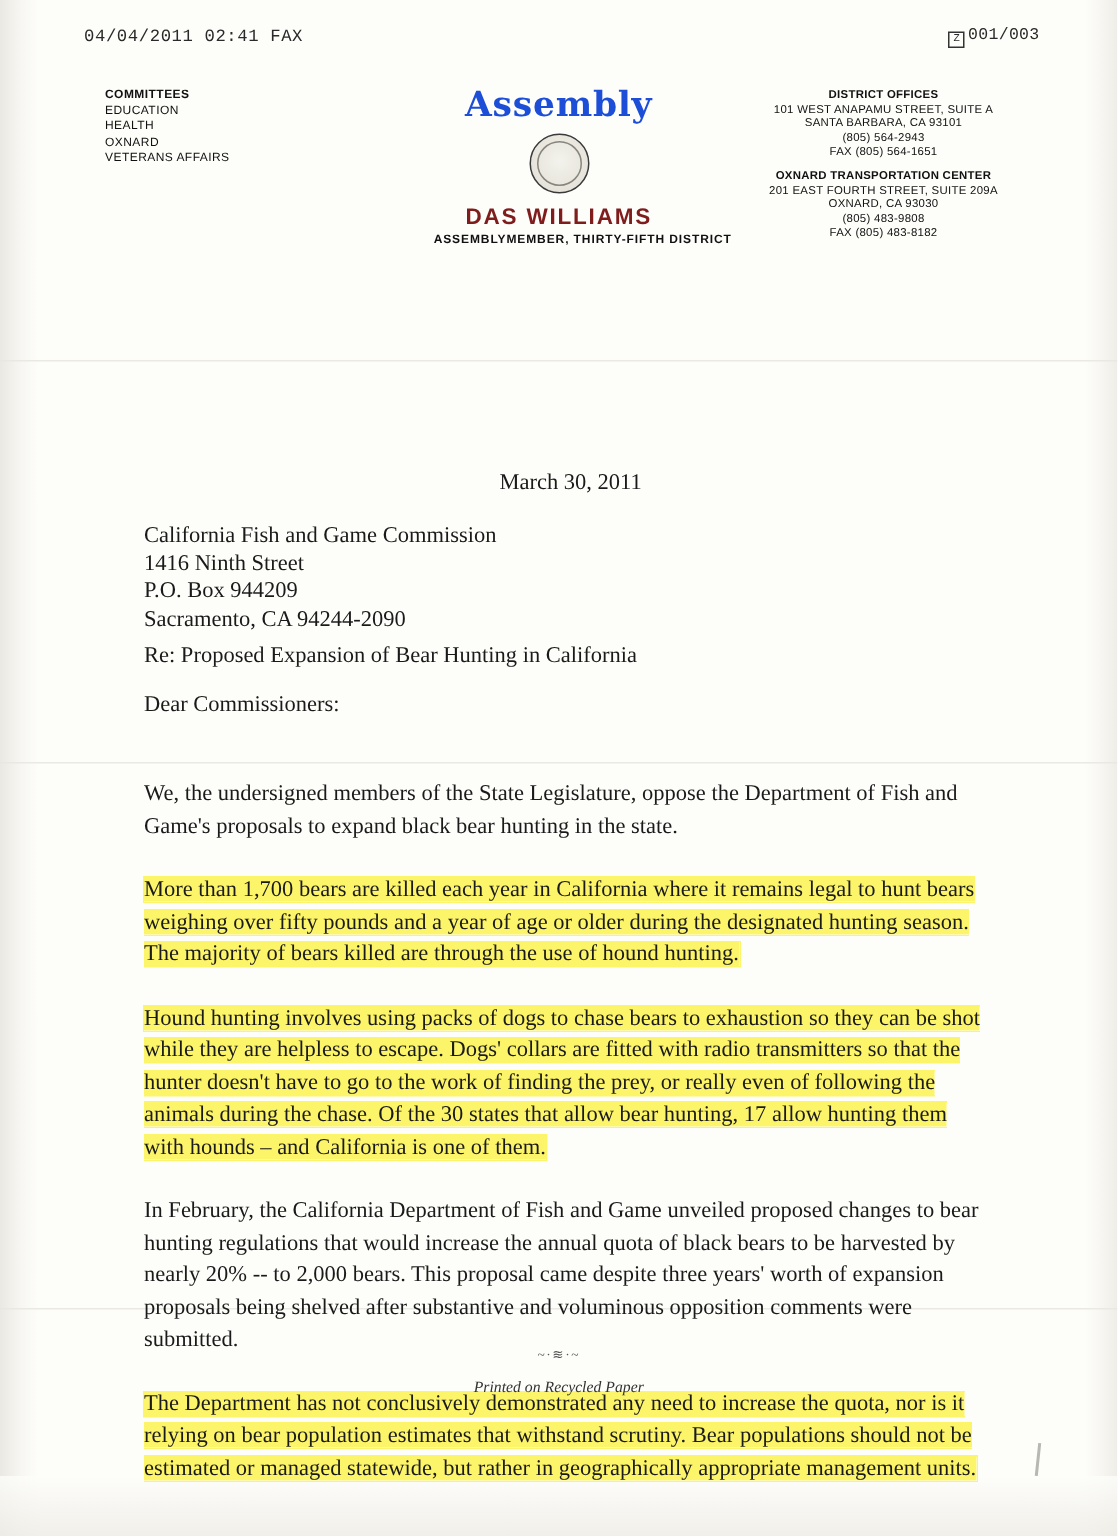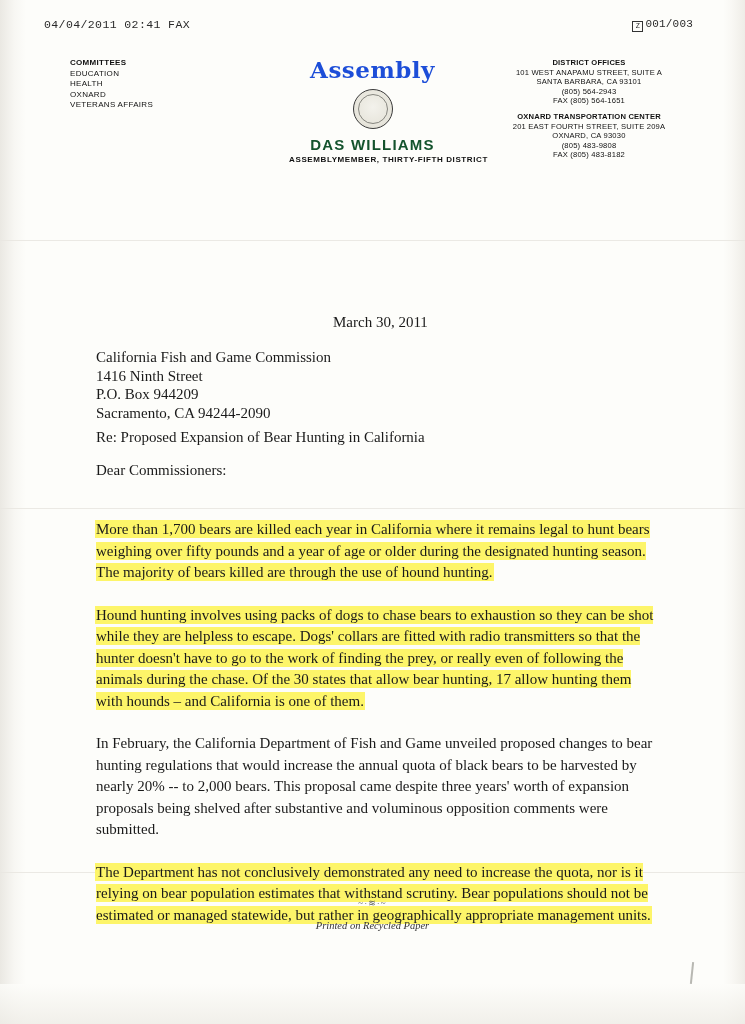--- a/index.html
+++ b/index.html
@@ -34,21 +34,21 @@
   .scan-edge-bottom {
     position: absolute;
     left: 0; bottom: 0;
     width: 745px; height: 40px;
     background: linear-gradient(to top, #eeece6 0%, #fdfdfa 100%);
     opacity: 0.8;
   }
   .fax-header {
     position: absolute;
     top: 18px;
-    left: 44px;
+    left: 56px;
     font-family: "Liberation Mono", monospace;
     font-size: 11.5px;
     letter-spacing: 0.4px;
     color: #2a2a2a;
   }
   .fax-page {
     position: absolute;
     top: 18px;
     right: 52px;
     font-family: "Liberation Mono", monospace;
@@ -119,21 +119,21 @@
     border-radius: 50%;
     border: 1px solid #6d6d66;
     opacity: 0.8;
   }
   .masthead .name {
     font-family: "Liberation Sans", sans-serif;
     font-size: 15px;
     font-weight: bold;
     letter-spacing: 1.2px;
     margin-top: 7px;
-    color: #14532d;
+    color: #7f1d1d;
     text-align: center;
   }
   .masthead .subname {
     font-family: "Liberation Sans", sans-serif;
     font-size: 8px;
     font-weight: bold;
     letter-spacing: 0.6px;
     margin-top: 2px;
     color: #111;
     padding-left: 32px;
@@ -294,20 +294,21 @@
     <div>California Fish and Game Commission</div>
     <div>1416 Ninth Street</div>
     <div>P.O. Box 944209</div>
     <div>Sacramento, CA 94244-2090</div>
   </div>
 
   <div class="subject">Re: Proposed Expansion of Bear Hunting in California</div>
   <div class="salutation">Dear Commissioners:</div>
 
   <div class="body-text">
+    <p><span>We, the undersigned members of the State Legislature, oppose the Department of Fish and Game's proposals to expand black bear hunting in the state.</span></p>
     <p><span class="hl">More than 1,700 bears are killed each year in California where it remains legal to hunt bears weighing over fifty pounds and a year of age or older during the designated hunting season. The majority of bears killed are through the use of hound hunting.</span></p>
     <p><span class="hl">Hound hunting involves using packs of dogs to chase bears to exhaustion so they can be shot while they are helpless to escape. Dogs' collars are fitted with radio transmitters so that the hunter doesn't have to go to the work of finding the prey, or really even of following the animals during the chase. Of the 30 states that allow bear hunting, 17 allow hunting them with hounds – and California is one of them.</span></p>
     <p><span>In February, the California Department of Fish and Game unveiled proposed changes to bear hunting regulations that would increase the annual quota of black bears to be harvested by nearly 20% -- to 2,000 bears. This proposal came despite three years' worth of expansion proposals being shelved after substantive and voluminous opposition comments were submitted.</span></p>
     <p><span class="hl">The Department has not conclusively demonstrated any need to increase the quota, nor is it relying on bear population estimates that withstand scrutiny. Bear populations should not be estimated or managed statewide, but rather in geographically appropriate management units.</span></p>
   </div>
 
   <div class="footer-orn">~·≋·~</div>
   <div class="footer-note">Printed on Recycled Paper</div>
   <div class="stray-mark"></div>
 

